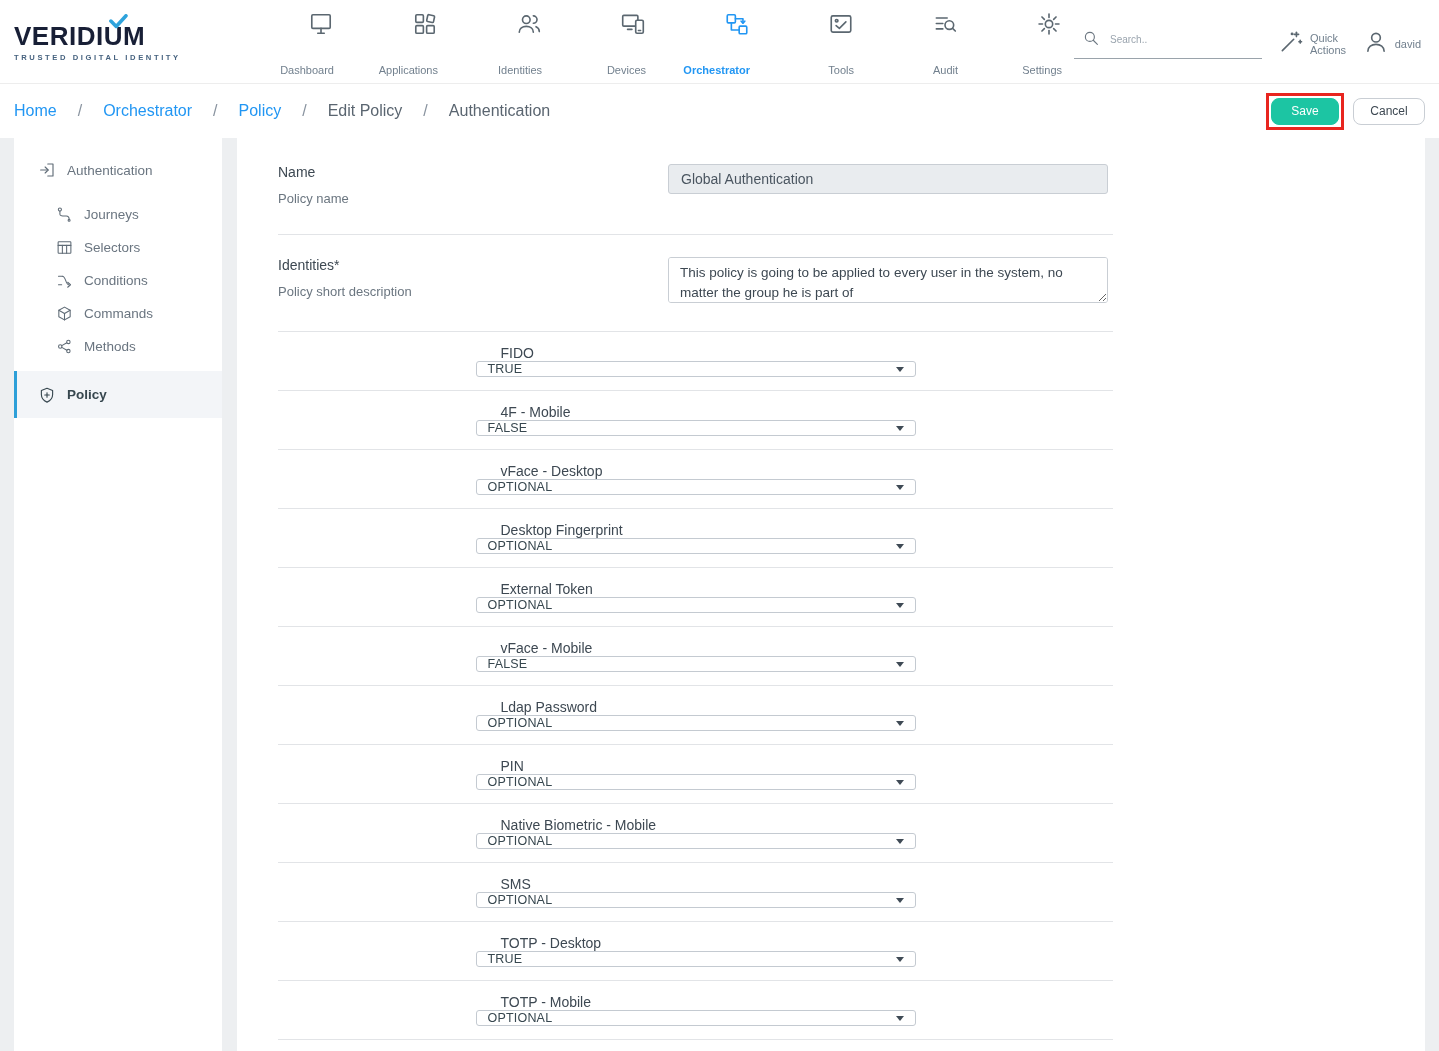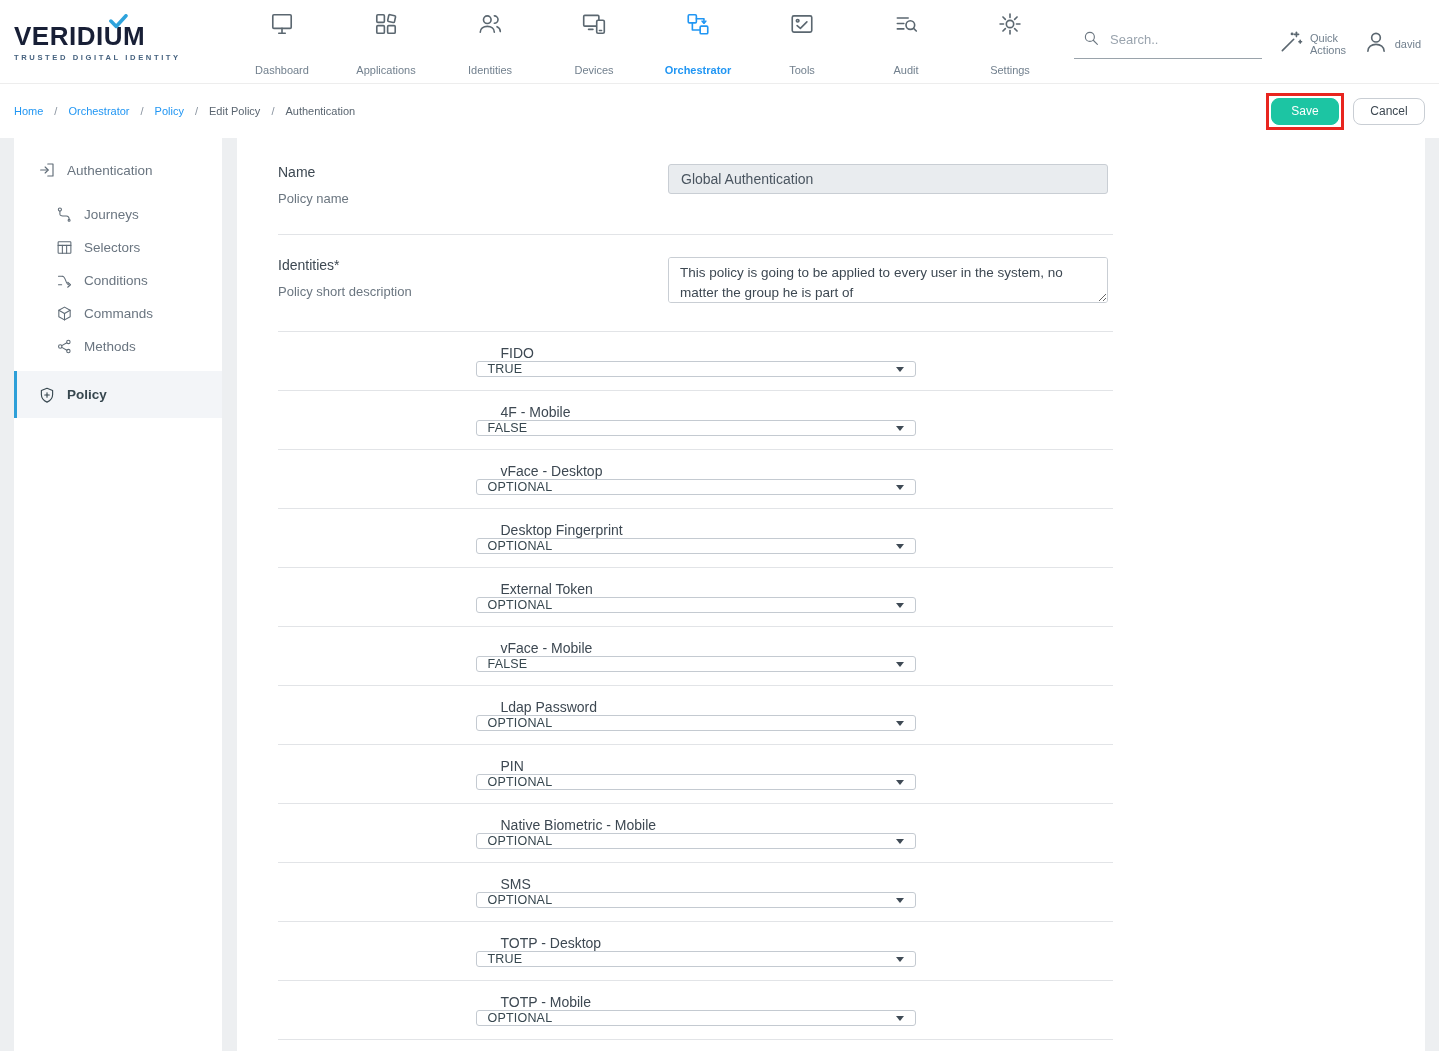--- a/index.html
+++ b/index.html
@@ -16,47 +16,47 @@
     height: 84px; background:#fff; display:flex; align-items:center;
     padding: 0 18px 0 14px; border-bottom:1px solid #ededed;
   }
   .logo { position:relative; width:168px; flex:0 0 auto; }
   .logo-text { font-size:26px; font-weight:bold; letter-spacing:.5px; color:#181f36; }
   .logo-check { position:absolute; left:93px; top:-7px; }
   .logo-tagline { font-size:7.6px; letter-spacing:2.6px; color:#46627f; margin-top:1px; font-weight:bold; }
 
   nav { display:flex; margin-left:48px; }
   .nav-item {
-    width:104px; display:flex; flex-direction:column; align-items:center; gap:23px;
+    width:104px; display:flex; flex-direction:column; align-items:flex-end; gap:23px;
     color:#5b6770; cursor:pointer; padding-top:4px;
   }
   .nav-item .nav-label { font-size:11px; color:#72808e; }
   .nav-item.active { color:#2196f3; }
   .nav-item.active .nav-label { color:#2196f3; font-weight:bold; }
 
   .search {
     margin-left:12px; width:218px; display:flex; align-items:center; gap:10px;
     border-bottom:1px solid #9aa3ab; padding:4px 2px 7px 8px; color:#6b7680;
   }
-  .search input { border:none; outline:none; width:150px; font-size:13px; color:#ef4444;
+  .search input { border:none; outline:none; width:150px; font-size:10px; color:#ef4444;
     font-family:"Liberation Sans",sans-serif; background:transparent; }
   .search input::placeholder { color:#9aa4ae; }
 
   .header-action { display:flex; align-items:center; gap:6px;
     color:#5b6770; cursor:pointer; padding-top:4px; }
   .header-action .ha-label { font-size:11px; color:#72808e; }
   .qa { width:120px; margin-left:16px; }
   .usr { width:78px; }
 
   
   .breadcrumb-bar {
     height:54px; background:#fff; display:flex; align-items:center;
     padding:0 14px; justify-content:space-between;
   }
-  .breadcrumb { font-size:11px; display:flex; align-items:center; gap:11px; }
+  .breadcrumb { font-size:16px; display:flex; align-items:center; gap:21px; }
   .breadcrumb a { color:#2196f3; text-decoration:none; cursor:pointer; }
   .breadcrumb .crumb-static { color:#5a6570; }
   .breadcrumb .sep { color:#8a94a0; }
 
   .page-actions { display:flex; align-items:center; gap:9px; }
   .save-highlight { border:3px solid #e8251f; padding:2px; display:inline-flex; }
   .btn { height:27px; font-size:12px; border-radius:8px; cursor:pointer;
     font-family:"Liberation Sans",sans-serif; }
   .btn-save { width:68px; background:#1cc5a3; color:#fff; border:1px solid #1cc5a3; }
   .btn-cancel { width:72px; background:#fff; color:#3d4852; border:1px solid #c9ced4; }

